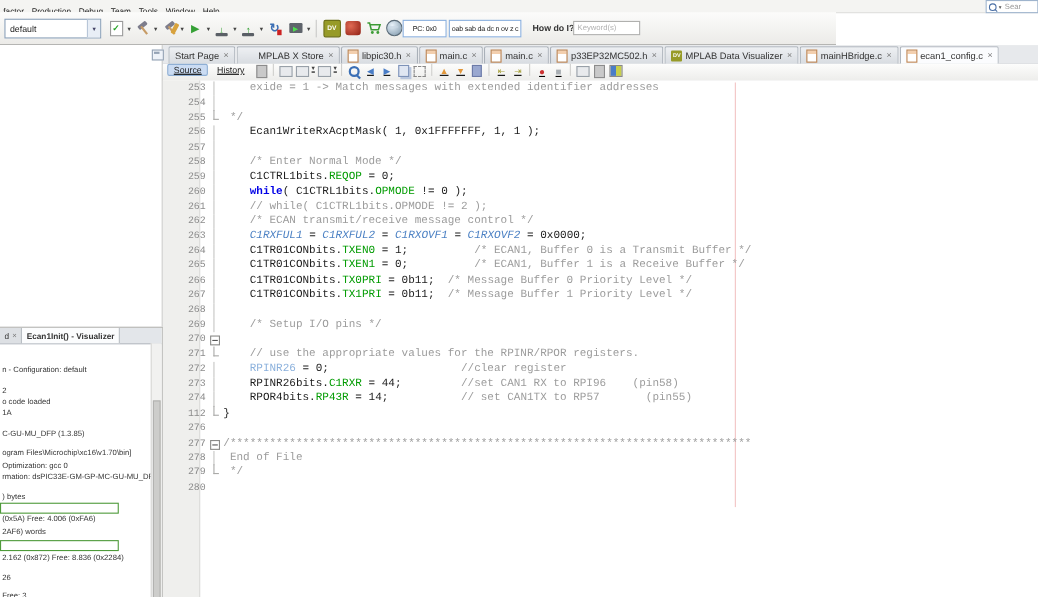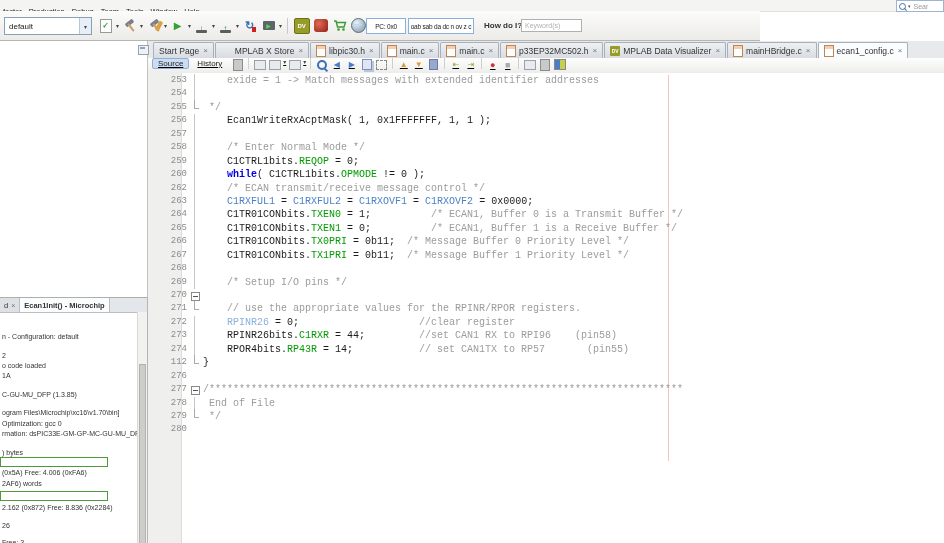--- a/index.html
+++ b/index.html
@@ -125,21 +125,21 @@
   .fold{width:12px;flex:none;position:relative;}
   .f-line::before{content:"";position:absolute;left:5px;top:0;bottom:0;border-left:1px solid #c6c6c4;}
   .f-end::before{content:"";position:absolute;left:5px;top:-1px;width:4px;height:8px;
                  border-left:1px solid #aaaaa8;border-bottom:1px solid #aaaaa8;}
   .f-open::before{content:"";position:absolute;left:2px;top:3px;width:7px;height:7px;
                   background:#fff;border:1px solid #8a8a88;}
   .f-open::after{content:"";position:absolute;left:4px;top:7px;width:5px;height:1px;background:#555;}
   pre.code{margin:0 0 0 2px;font-family:"Liberation Mono",monospace;font-size:10px;
            line-height:13.45px;white-space:pre;}
   .pln{color:#1c1c1c;} .cm{color:#9c9c9c;} .kw{color:#0000e6;font-weight:bold;}
-  .fld{color:#009b00;} .g1{color:#4d82c4;} .g2{color:#8ab0dc;}
+  .fld{color:#009b00;} .g1{color:#4d82c4;font-style:italic;} .g2{color:#8ab0dc;}
 </style>
 </head>
 <body>
 
 <div id="menubar"><span class="mi">factor</span><span class="mi">Production</span><span class="mi">Debug</span><span class="mi">Team</span><span class="mi">Tools</span><span class="mi">Window</span><span class="mi">Help</span></div>
 <div id="top-search">
   <span class="mag"></span>
   <span class="dd">▾</span>
   <span class="stxt">Sear</span>
 </div>
@@ -348,20 +348,25 @@
         <span class="ln">259</span>
         <span class="fold f-line"></span>
         <pre class="code"><span class="pln">    C1CTRL1bits.</span><span class="fld">REQOP</span><span class="pln"> = 0;</span></pre>
       </div>
       <div class="cl">
         <span class="ln">260</span>
         <span class="fold f-line"></span>
         <pre class="code"><span class="pln">    </span><span class="kw">while</span><span class="pln">( C1CTRL1bits.</span><span class="fld">OPMODE</span><span class="pln"> != 0 );</span></pre>
       </div>
       <div class="cl">
+        <span class="ln">261</span>
+        <span class="fold f-line"></span>
+        <pre class="code"><span class="cm">    // while( C1CTRL1bits.OPMODE != 2 );</span></pre>
+      </div>
+      <div class="cl">
         <span class="ln">262</span>
         <span class="fold f-line"></span>
         <pre class="code"><span class="cm">    /* ECAN transmit/receive message control */</span></pre>
       </div>
       <div class="cl">
         <span class="ln">263</span>
         <span class="fold f-line"></span>
         <pre class="code"><span class="pln">    </span><span class="g1">C1RXFUL1</span><span class="pln"> = </span><span class="g1">C1RXFUL2</span><span class="pln"> = </span><span class="g1">C1RXOVF1</span><span class="pln"> = </span><span class="g1">C1RXOVF2</span><span class="pln"> = 0x0000;</span></pre>
       </div>
       <div class="cl">
@@ -451,21 +456,21 @@
     </div>
 </div>
 
 <div id="navpanel">
   <div id="nav-tabs">
     <span class="ntab">
       <span>d</span>
       <span class="close">×</span>
     </span>
     <span class="ntab active">
-      <span>Ecan1Init() - Microchip</span>
+      <span>Ecan1Init() - Visualizer</span>
     </span>
   </div>
   <div id="dash">
       <div class="drow" style="top: 21px;">n - Configuration: default</div>
       <div class="drow" style="top: 40px;">2</div>
       <div class="drow" style="top: 50px;">o code loaded</div>
       <div class="drow" style="top: 60px;">1A</div>
       <div class="drow" style="top: 79px;">C-GU-MU_DFP (1.3.85)</div>
       <div class="drow" style="top: 97px;">ogram Files\Microchip\xc16\v1.70\bin]</div>
       <div class="drow" style="top: 108px;">Optimization: gcc 0</div>

